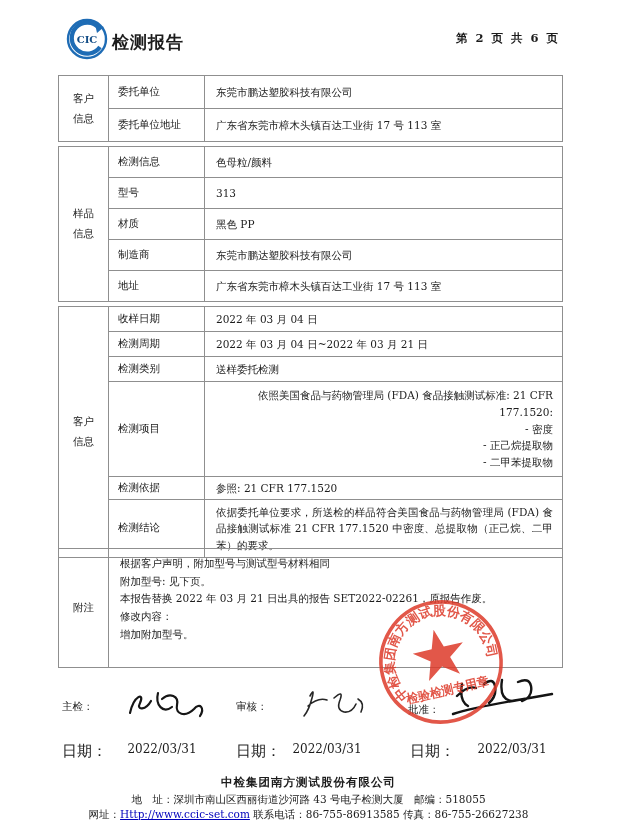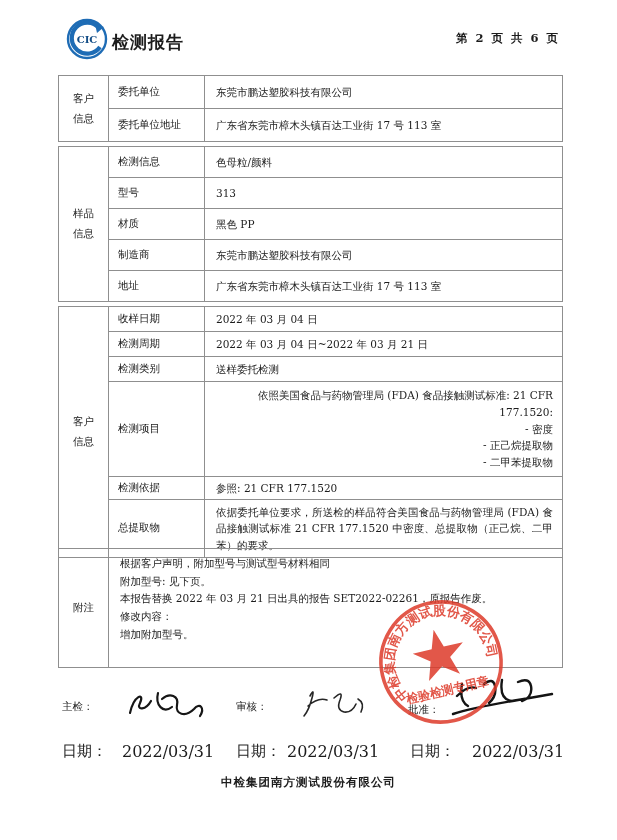--- a/index.html
+++ b/index.html
@@ -24,21 +24,21 @@
   td.c3 { padding-left:11px; padding-right:9px; line-height:1.6; }
   .h33 { height:33px; } .h31 { height:31px; } .h25 { height:25px; }
   .h93 { height:93px; } .h23 { height:23px; } .h48 { height:48px; }
   .multiline { line-height:1.78; padding:5px 9px 5px 11px;text-align:right; }
   .just { text-align:justify; }
   td.notes { line-height:1.68; padding:6px 9px 24px 11px; }
   
   .sig-label { position:absolute; font-size:10.5px; }
   .sig-img { position:absolute; }
   .date-label { position:absolute; font-size:15px; }
-  .date-val { position:absolute; font-size:16px; width:80px; text-align:left; }
+  .date-val { position:absolute; font-size:12px; width:80px; text-align:center; }
   
   .stamp { position:absolute; top:596px; left:375px; width:132px; height:132px;
            transform:rotate(-13deg); opacity:0.85; z-index:5; pointer-events:none; }
   
   .f-line { position:absolute; left:0; width:100%; text-align:center; }
   .f-company { top:775px; font-size:11.5px; font-weight:bold; letter-spacing:1px; }
   .f-addr { top:793px; font-size:10.5px; }
   .f-web  { top:808px; font-size:10.5px; }
   .f-web a { color:#0000bb; text-decoration:underline; cursor:pointer; }
 </style>
@@ -124,21 +124,21 @@
         <div>- 密度</div>
         <div>- 正己烷提取物</div>
         <div>- 二甲苯提取物</div>
       </td>
     </tr>
     <tr class="h23">
       <td class="c2">检测依据</td>
       <td class="c3">参照: 21 CFR 177.1520</td>
     </tr>
     <tr class="h48">
-      <td class="c2">总提取物</td>
+      <td class="c2">检测结论</td>
       <td class="c3 just" style="line-height:1.55; padding-top:4px; padding-bottom:4px;">依据委托单位要求，所送检的样品符合美国食品与药物管理局 (FDA) 食品接触测试标准 21 CFR 177.1520 中密度、总提取物（正己烷、二甲苯）的要求。</td>
     </tr>
   </tbody>
     </table>
 
   <table class="sec" style="top:548px;">
     <tbody>
         <tr>
       <td class="c1" style="height:92px;">
             <span class="vlabel">附注</span>
@@ -181,14 +181,16 @@
       <path id="ringPath" d="M 28,93.6 A 47,47 0 1 1 104,93.6"></path>
     </defs>
     <text fill="#dd3a2a" font-size="13" font-weight="bold" font-family="'DejaVu Serif',serif">
       <textPath href="#ringPath" startOffset="2">中检集团南方测试股份有限公司</textPath>
     </text>
     <polygon points="66,33 72.2,51.5 91.7,51.7 76,63.2 81.9,81.8 66,70.5 50.1,81.8 56,63.2 40.3,51.7 59.8,51.5" fill="#dd3a2a"></polygon>
     <text x="66" y="99" text-anchor="middle" fill="#dd3a2a" font-size="12.5" font-weight="bold" textLength="84" lengthAdjust="spacingAndGlyphs" font-family="'DejaVu Serif',serif">检验检测专用章</text>
   </svg>
 
   <div class="f-line f-company">中检集团南方测试股份有限公司</div>
+  <div class="f-line f-addr">地　址：深圳市南山区西丽街道沙河路 43 号电子检测大厦　邮编：518055</div>
+  <div class="f-line f-web"><span>网址：</span><a>Http://www.ccic-set.com</a><span> 联系电话：86-755-86913585 传真：86-755-26627238</span></div>
 
 </div>
 
 </body></html>

